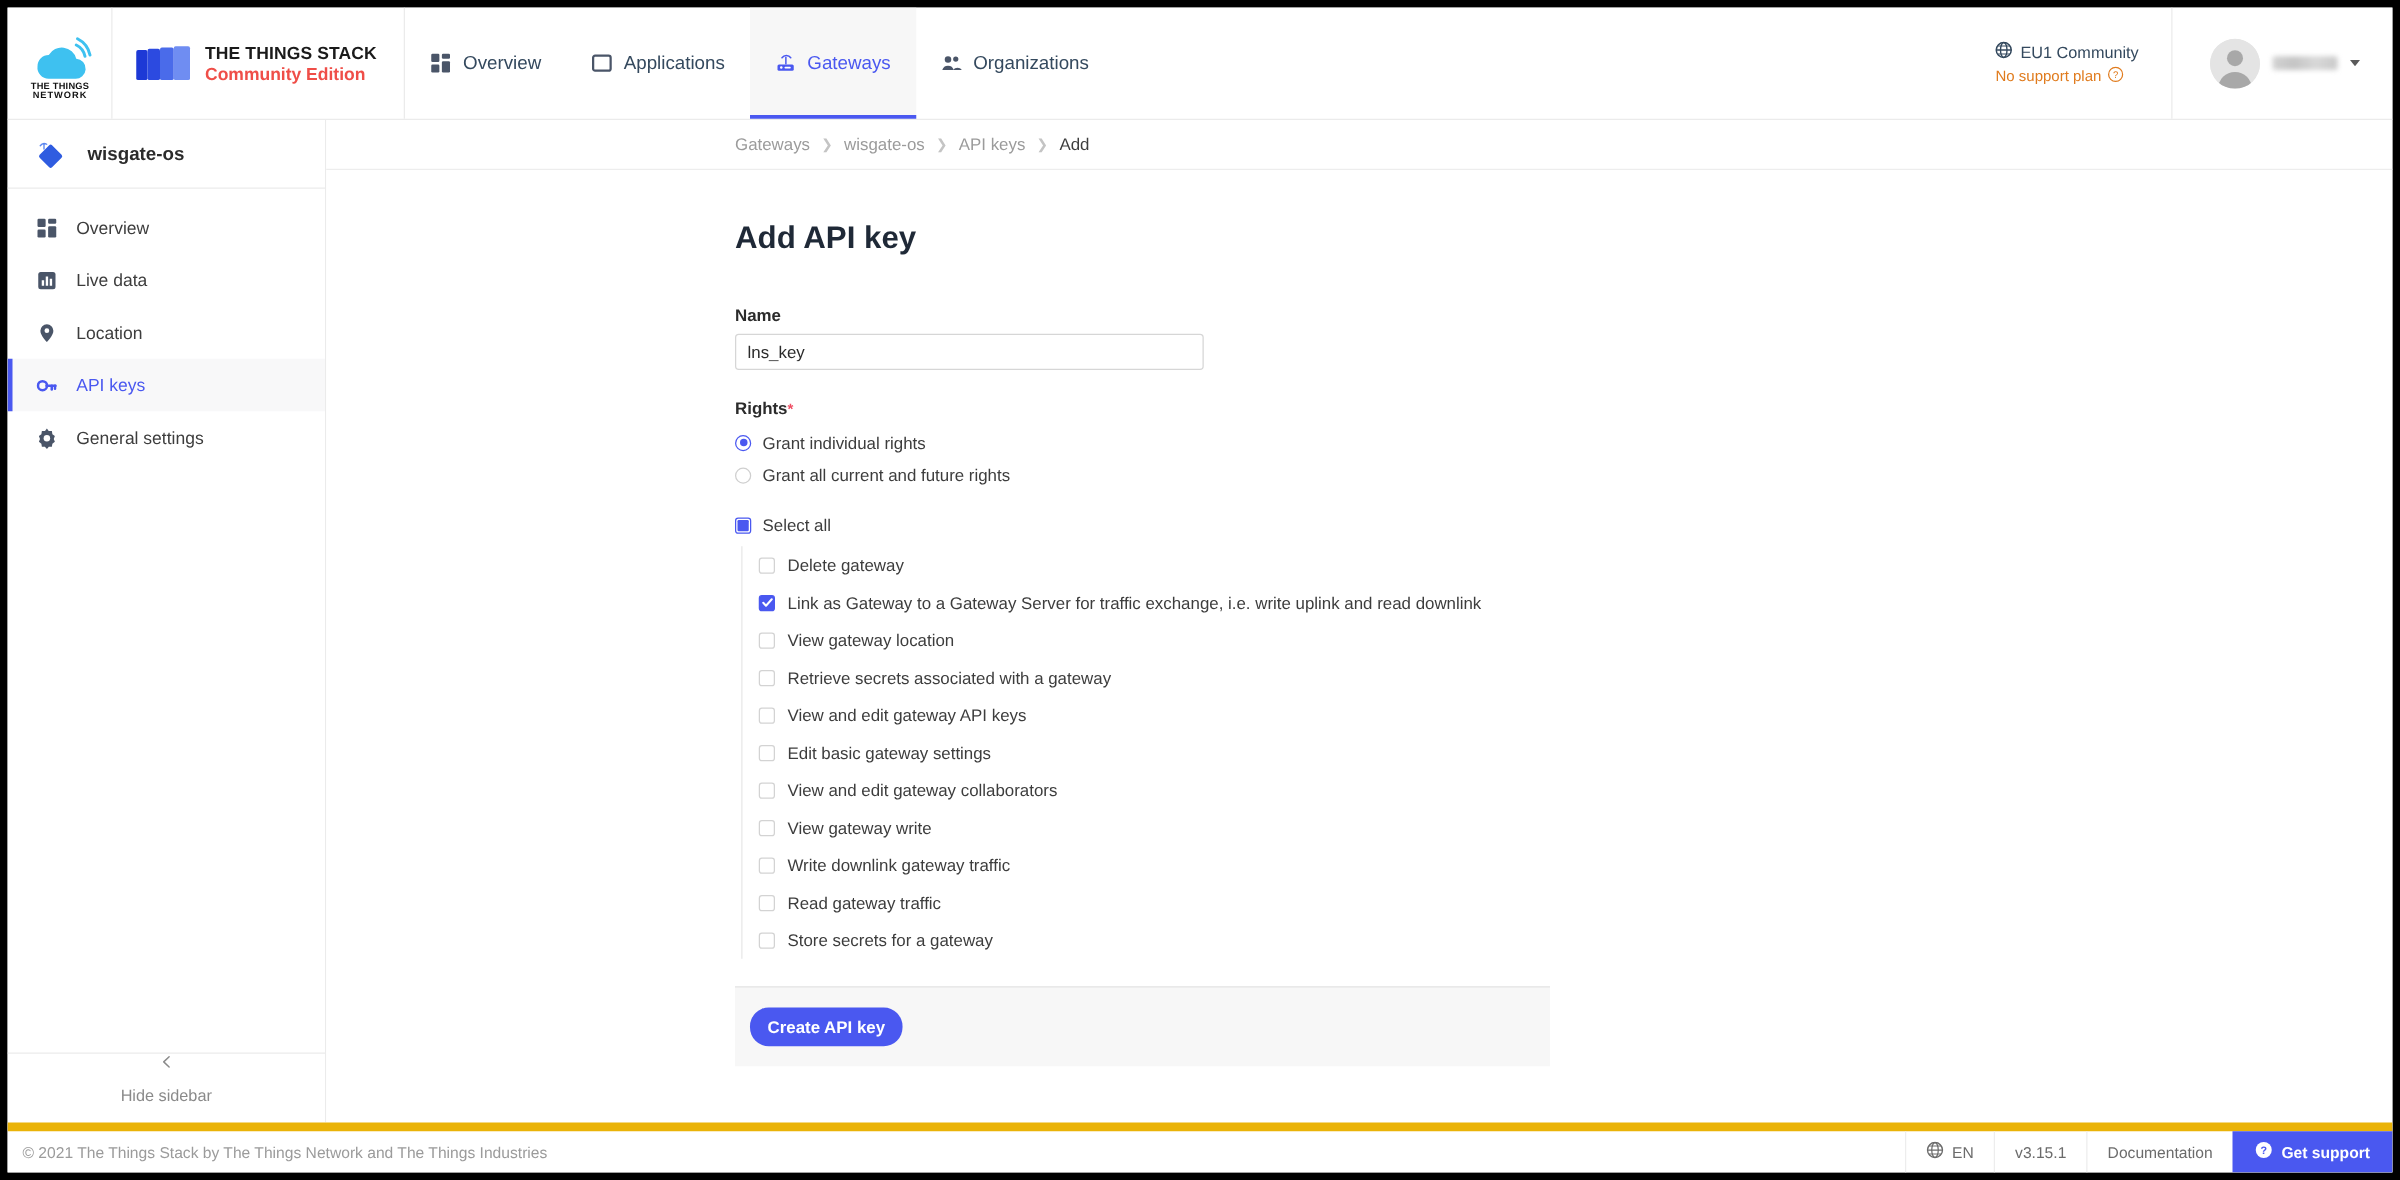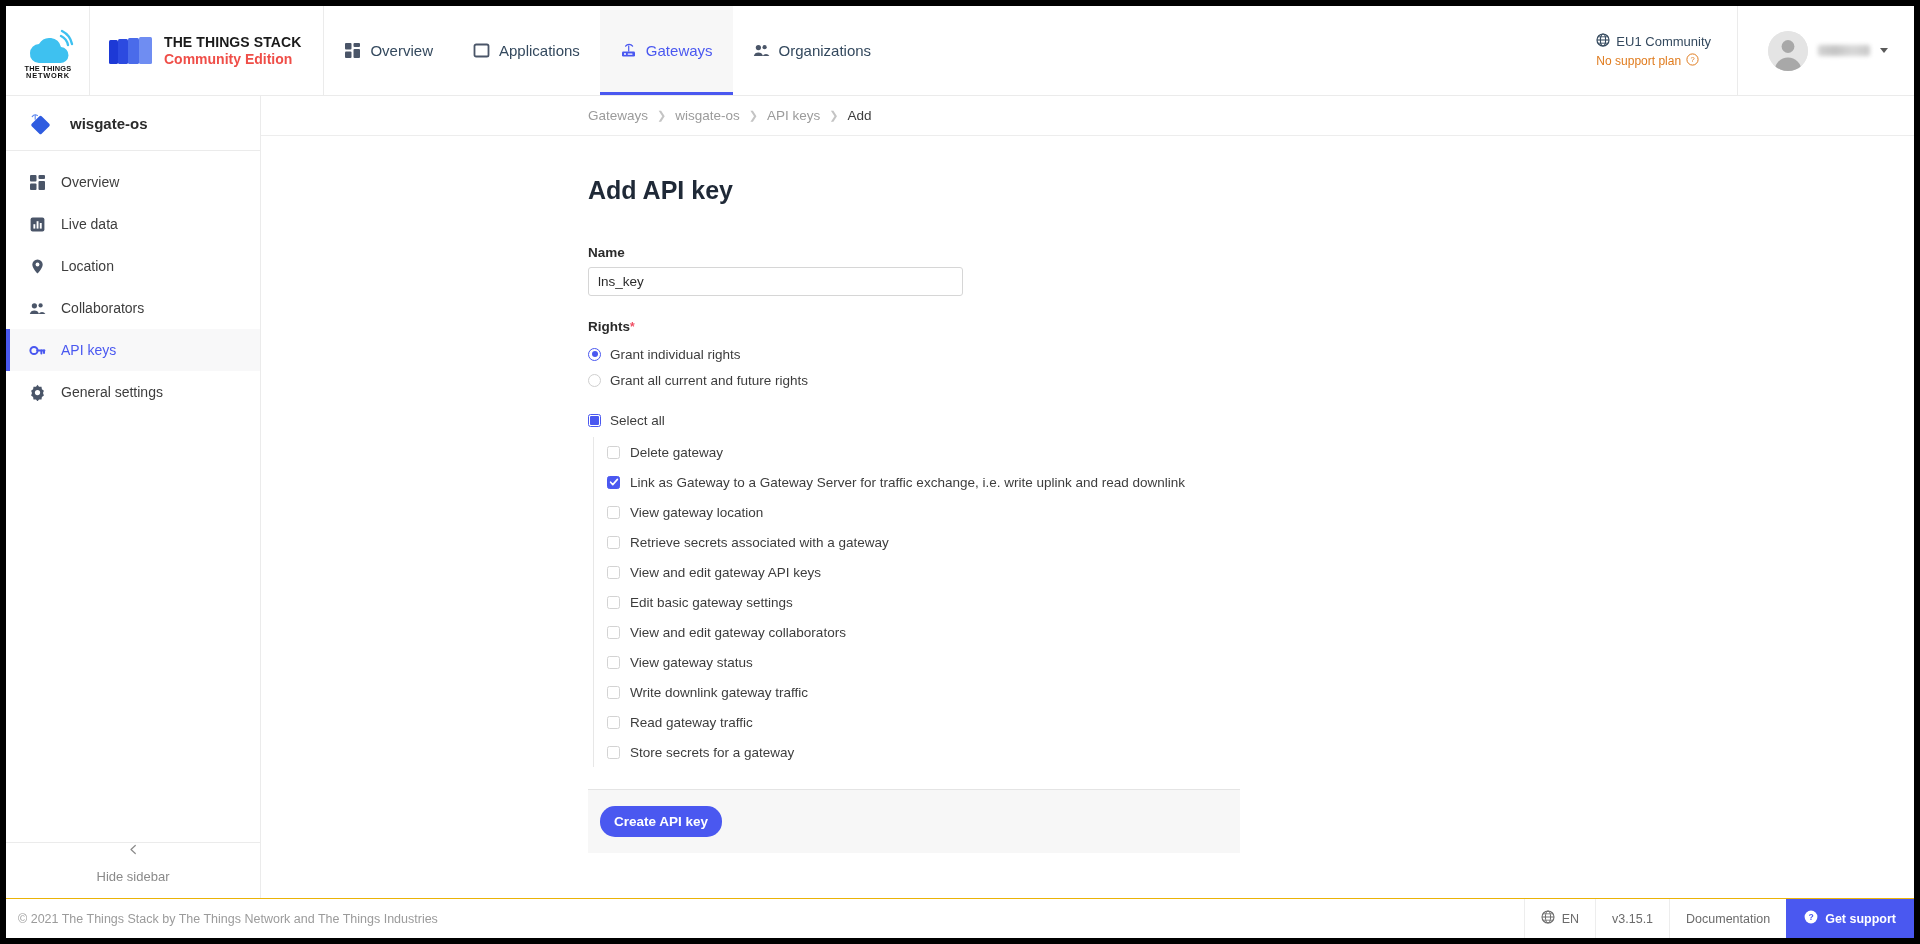--- a/index.html
+++ b/index.html
@@ -241,21 +241,21 @@
     font-size: 13.5px; font-weight: bold;
     padding: 8px 14px;
     font-family: "Liberation Sans", sans-serif;
     cursor: pointer;
   }
 
   
   .footer {
     height: 40px; flex: 0 0 40px;
     display: flex; align-items: stretch;
-    border-top: 1px solid #eab308;
+    border-top: 7px solid #eab308;
     background: #fff;
   }
   .copyright {
     display: flex; align-items: center;
     padding-left: 12px;
     font-size: 12.5px; color: #9b9b9b;
     flex: 1 1 auto;
   }
   .foot-item {
     display: flex; align-items: center; gap: 7px;
@@ -430,31 +430,20 @@
         <div class="sb-item">
           <span class="ic">
             <svg viewBox="0 0 17 17" width="17" height="17">
                 <path d="M8.5 1.4 a5.2 5.2 0 0 1 5.2 5.2 c0 3.9 -5.2 9 -5.2 9 s-5.2 -5.1 -5.2 -9 a5.2 5.2 0 0 1 5.2 -5.2z" fill="#4a5568"></path>
                 <circle cx="8.5" cy="6.5" r="1.9" fill="#fff"></circle>
               </svg>
           </span>
           <span>Location</span>
         </div>
 
-        <div class="sb-item">
-          <span class="ic">
-            <svg viewBox="0 0 17 17" width="17" height="17">
-                <circle cx="5.4" cy="5.8" r="2.6" fill="#4a5568"></circle>
-                <circle cx="11.6" cy="5.4" r="2.1" fill="#4a5568"></circle>
-                <path d="M0.8 14 a4.8 4.8 0 0 1 9.2 0z" fill="#4a5568"></path>
-                <path d="M9.6 14 a4 4 0 0 1 6.8 0z" fill="#4a5568"></path>
-              </svg>
-          </span>
-          <span>Collaborators</span>
-        </div>
 
         <div class="sb-item active">
           <span class="ic">
             <svg viewBox="0 0 17 17" width="17" height="17">
                 <circle cx="5" cy="8.5" r="3.6" fill="none" stroke="#4a58f0" stroke-width="2"></circle>
                 <line x1="8.2" y1="8.5" x2="15.4" y2="8.5" stroke="#4a58f0" stroke-width="2" stroke-linecap="round"></line>
                 <line x1="12.4" y1="8.5" x2="12.4" y2="11.6" stroke="#4a58f0" stroke-width="2" stroke-linecap="round"></line>
                 <line x1="15" y1="8.5" x2="15" y2="11" stroke="#4a58f0" stroke-width="2" stroke-linecap="round"></line>
               </svg>
           </span>
@@ -563,21 +552,21 @@
                 <span>Edit basic gateway settings</span>
               </div>
 
               <div class="sub-row">
                 <span class="cbox"></span>
                 <span>View and edit gateway collaborators</span>
               </div>
 
               <div class="sub-row">
                 <span class="cbox"></span>
-                <span>View gateway status</span>
+                <span>View gateway write</span>
               </div>
 
               <div class="sub-row">
                 <span class="cbox"></span>
                 <span>Write downlink gateway traffic</span>
               </div>
 
               <div class="sub-row">
                 <span class="cbox"></span>
                 <span>Read gateway traffic</span>

